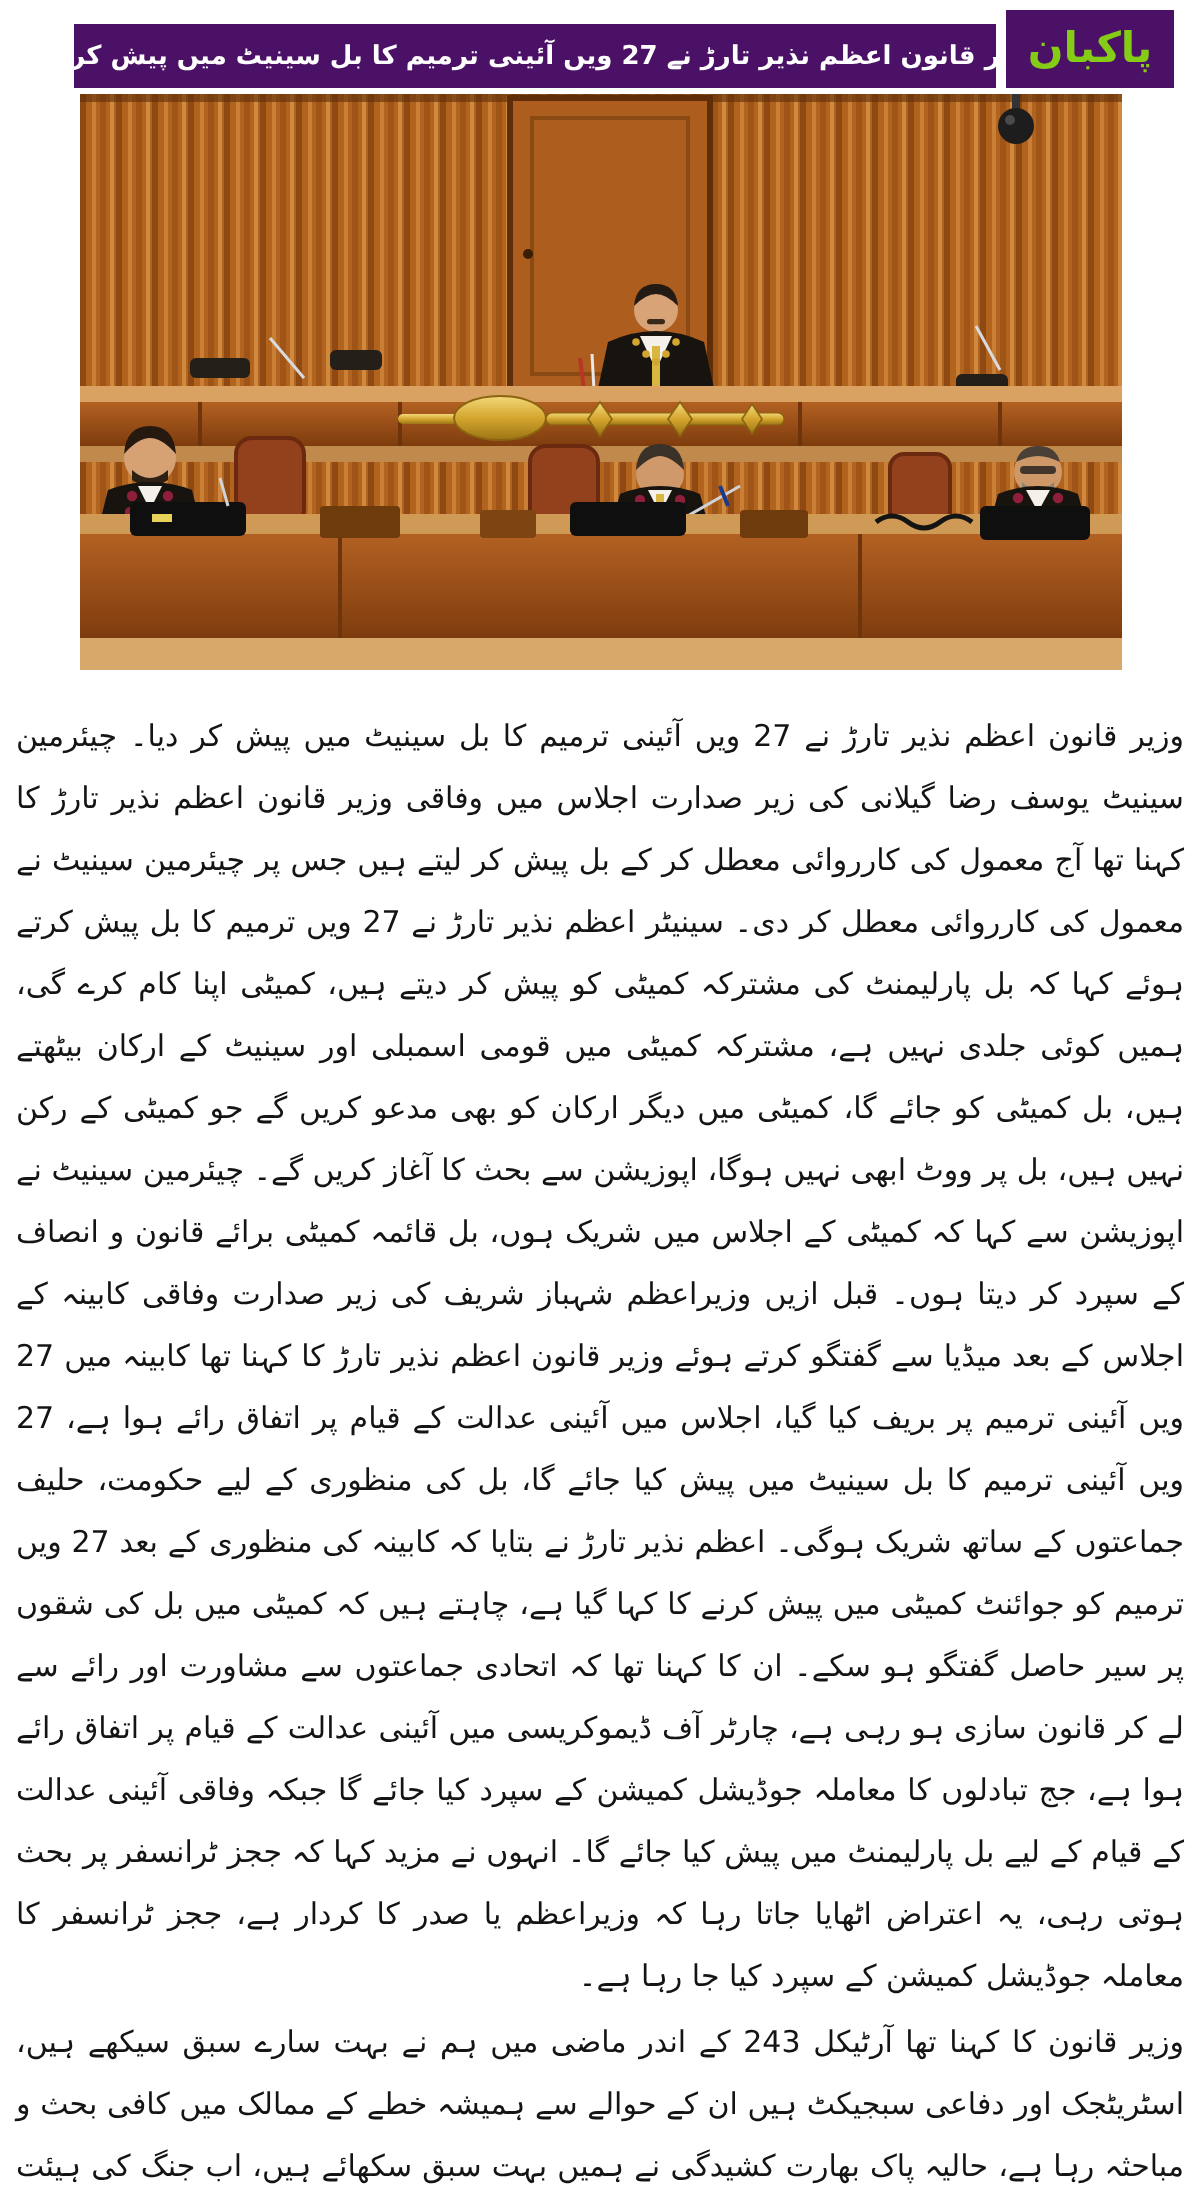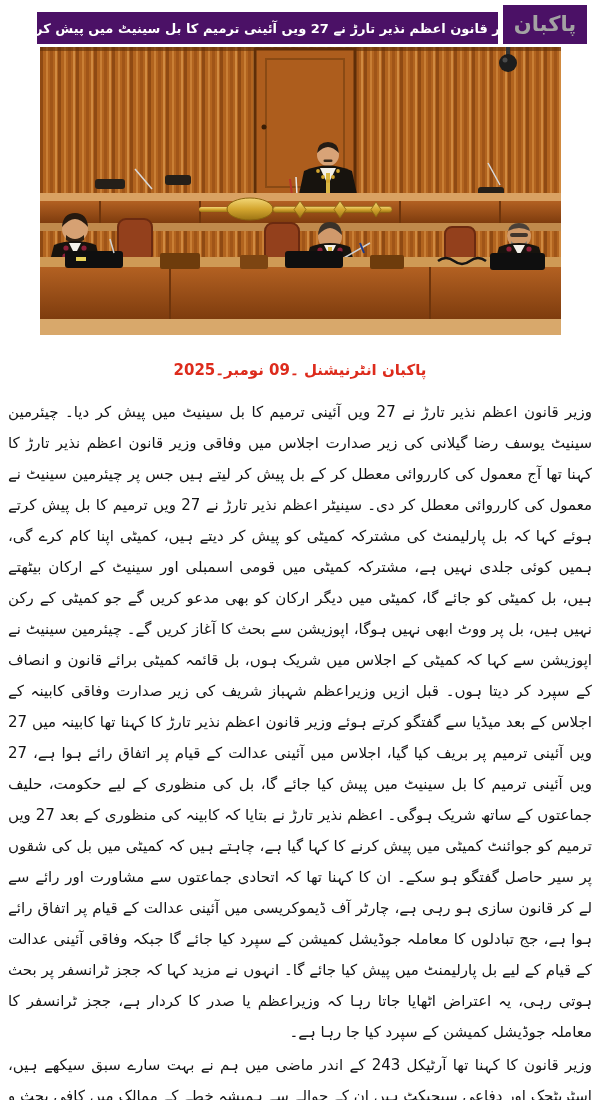--- a/index.html
+++ b/index.html
@@ -12,21 +12,21 @@
     width:600px;height:1100px;overflow:hidden;background:#ffffff;
     font-family:"DejaVu Sans","Liberation Sans",sans-serif;
     direction:rtl;
   }
   .page{position:relative;width:600px;height:1100px;background:#fff;}
 
   
   .header-row{position:relative;height:46px;background:#fff;}
   .logo-box{
     position:absolute;top:5px;right:13px;width:84px;height:39px;
-    background:var(--header-purple);color:#a3a3a3;
+    background:var(--header-purple);color:#84cc16;
     display:flex;align-items:center;justify-content:center;
     font-weight:bold;font-size:21px;line-height:1;cursor:pointer;
   }
   .headline-bar{
     position:absolute;top:12px;right:102px;left:37px;height:32px;
     background:var(--header-purple);color:#fff;
     display:flex;align-items:center;justify-content:center;
     font-size:13px;font-weight:bold;white-space:nowrap;overflow:hidden;
     padding:0 6px;box-sizing:border-box;
   }
@@ -207,20 +207,19 @@
         <rect x="200" y="208" width="28" height="14" rx="2" fill="#7d4512"></rect>
         <rect x="330" y="208" width="34" height="14" rx="2" fill="#6e3c0c"></rect>
         <path d="M 398,214 q 8,-6 16,0 q 8,6 16,0 q 8,-6 16,0" fill="none" stroke="#141414" stroke-width="2.5"></path>
         <rect x="36" y="210" width="10" height="4" fill="#e8d25a"></rect>
         <line x1="70" y1="192" x2="74" y2="206" stroke="#cfd2d6" stroke-width="1.5"></line>
         <line x1="320" y1="196" x2="324" y2="206" stroke="#1a3a8c" stroke-width="2"></line>
       </g>
     </svg>
   </div>
 
-  <div class="byline">پاکبان انٹرنیشنل ۔09 نومبر۔2025</div>
 
   <div class="article">
     <p>وزیر قانون اعظم نذیر تارڑ نے 27 ویں آئینی ترمیم کا بل سینیٹ میں پیش کر دیا۔ چیئرمین سینیٹ یوسف رضا گیلانی کی زیر صدارت اجلاس میں وفاقی وزیر قانون اعظم نذیر تارڑ کا کہنا تھا آج معمول کی کارروائی معطل کر کے بل پیش کر لیتے ہیں جس پر چیئرمین سینیٹ نے معمول کی کارروائی معطل کر دی۔ سینیٹر اعظم نذیر تارڑ نے 27 ویں ترمیم کا بل پیش کرتے ہوئے کہا کہ بل پارلیمنٹ کی مشترکہ کمیٹی کو پیش کر دیتے ہیں، کمیٹی اپنا کام کرے گی، ہمیں کوئی جلدی نہیں ہے، مشترکہ کمیٹی میں قومی اسمبلی اور سینیٹ کے ارکان بیٹھتے ہیں، بل کمیٹی کو جائے گا، کمیٹی میں دیگر ارکان کو بھی مدعو کریں گے جو کمیٹی کے رکن نہیں ہیں، بل پر ووٹ ابھی نہیں ہوگا، اپوزیشن سے بحث کا آغاز کریں گے۔ چیئرمین سینیٹ نے اپوزیشن سے کہا کہ کمیٹی کے اجلاس میں شریک ہوں، بل قائمہ کمیٹی برائے قانون و انصاف کے سپرد کر دیتا ہوں۔ قبل ازیں وزیراعظم شہباز شریف کی زیر صدارت وفاقی کابینہ کے اجلاس کے بعد میڈیا سے گفتگو کرتے ہوئے وزیر قانون اعظم نذیر تارڑ کا کہنا تھا کابینہ میں 27 ویں آئینی ترمیم پر بریف کیا گیا، اجلاس میں آئینی عدالت کے قیام پر اتفاق رائے ہوا ہے، 27 ویں آئینی ترمیم کا بل سینیٹ میں پیش کیا جائے گا، بل کی منظوری کے لیے حکومت، حلیف جماعتوں کے ساتھ شریک ہوگی۔ اعظم نذیر تارڑ نے بتایا کہ کابینہ کی منظوری کے بعد 27 ویں ترمیم کو جوائنٹ کمیٹی میں پیش کرنے کا کہا گیا ہے، چاہتے ہیں کہ کمیٹی میں بل کی شقوں پر سیر حاصل گفتگو ہو سکے۔ ان کا کہنا تھا کہ اتحادی جماعتوں سے مشاورت اور رائے سے لے کر قانون سازی ہو رہی ہے، چارٹر آف ڈیموکریسی میں آئینی عدالت کے قیام پر اتفاق رائے ہوا ہے، جج تبادلوں کا معاملہ جوڈیشل کمیشن کے سپرد کیا جائے گا جبکہ وفاقی آئینی عدالت کے قیام کے لیے بل پارلیمنٹ میں پیش کیا جائے گا۔ انہوں نے مزید کہا کہ ججز ٹرانسفر پر بحث ہوتی رہی، یہ اعتراض اٹھایا جاتا رہا کہ وزیراعظم یا صدر کا کردار ہے، ججز ٹرانسفر کا معاملہ جوڈیشل کمیشن کے سپرد کیا جا رہا ہے۔</p>
     <p>وزیر قانون کا کہنا تھا آرٹیکل 243 کے اندر ماضی میں ہم نے بہت سارے سبق سیکھے ہیں، اسٹریٹجک اور دفاعی سبجیکٹ ہیں ان کے حوالے سے ہمیشہ خطے کے ممالک میں کافی بحث و مباحثہ رہا ہے، حالیہ پاک بھارت کشیدگی نے ہمیں بہت سبق سکھائے ہیں، اب جنگ کی ہیئت اور حکمت عملی مکمل طور پر تبدیل ہو چکی ہے۔ انہوں نے کہا کہ اس حوالے سے اپائنٹمنٹ کے طریقہ کار اور کچھ عہدے پہلے آرمی ایکٹ میں تھے مگر 73 کے آئین کے وقت ان کا ذکر نہیں ہو سکا، ایک عہدہ فیلڈ مارشل کا ہے، اسی طرح دنیا میں رواجاً ایئر چیف کے لیے اور نیول چیف کے لیے بھی عہدے موجود ہیں، ان کا ذکر کرنا بھی ضروری سمجھا گیا ہے اور یہ تجویز دی گئی ہے کہ یہ جو اعزاز جن سے آپ نیشنل ہیروز کو نوازتے ہیں یہ رینک کے ساتھ ساتھ سیموریل ٹائٹل بھی ہے تو یہ آیا ان کے ساتھ تاحیات رہنا چاہئے یہ تجویز ہے، جہاں تک ان کی کمانڈ کا تعلق ہے وہ جو قانون میں موجود ہے اس کے مطابق ریگولیٹ ہوتی ہے وہ ریگولیٹ ہوتی رہے گی، اس حوالے سے مناسب ترامیم پارلیمان کے سامنے رکھی جائیں گی۔ اعظم نذیر تارڑ کا کہنا تھا آئینی ترامیم دو تہائی اکثریت سے منظور ہوں گی تو آئین کا حصہ بنیں گی۔</p>
   </div>
 
 </div>
 
 </body></html>

